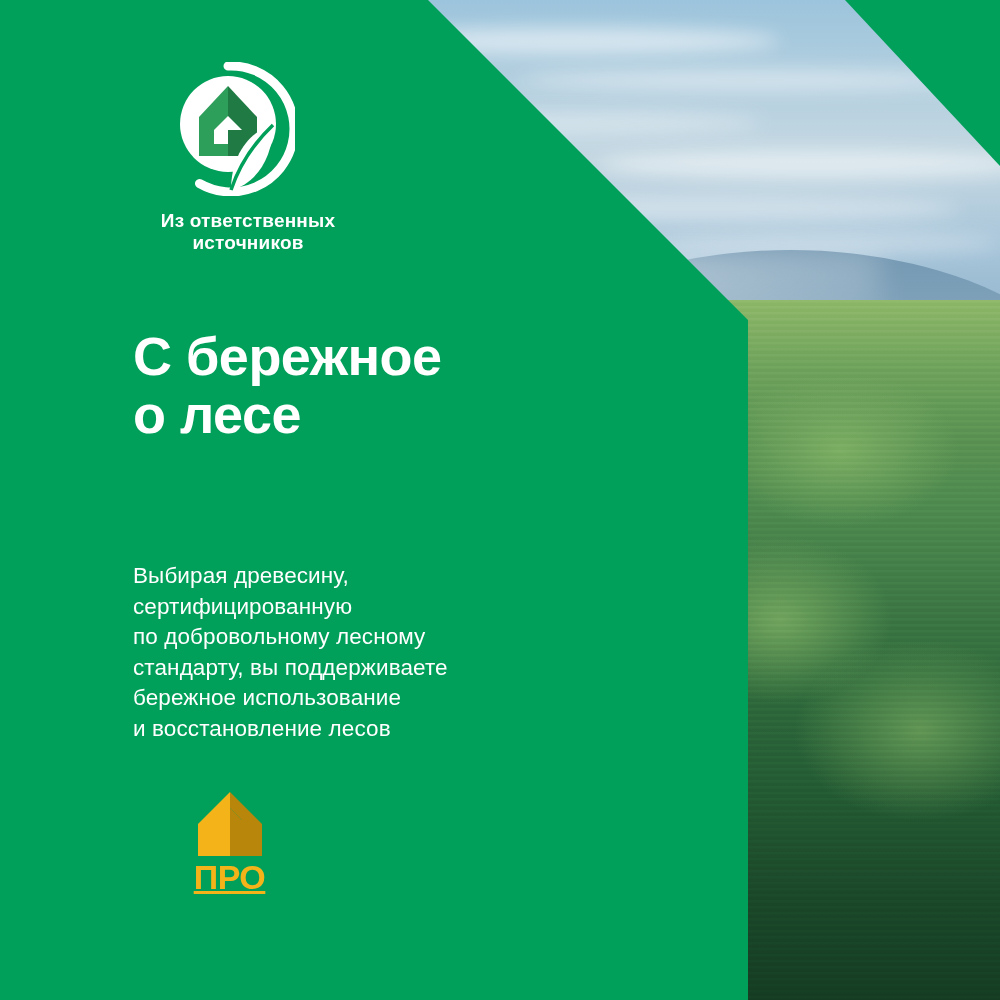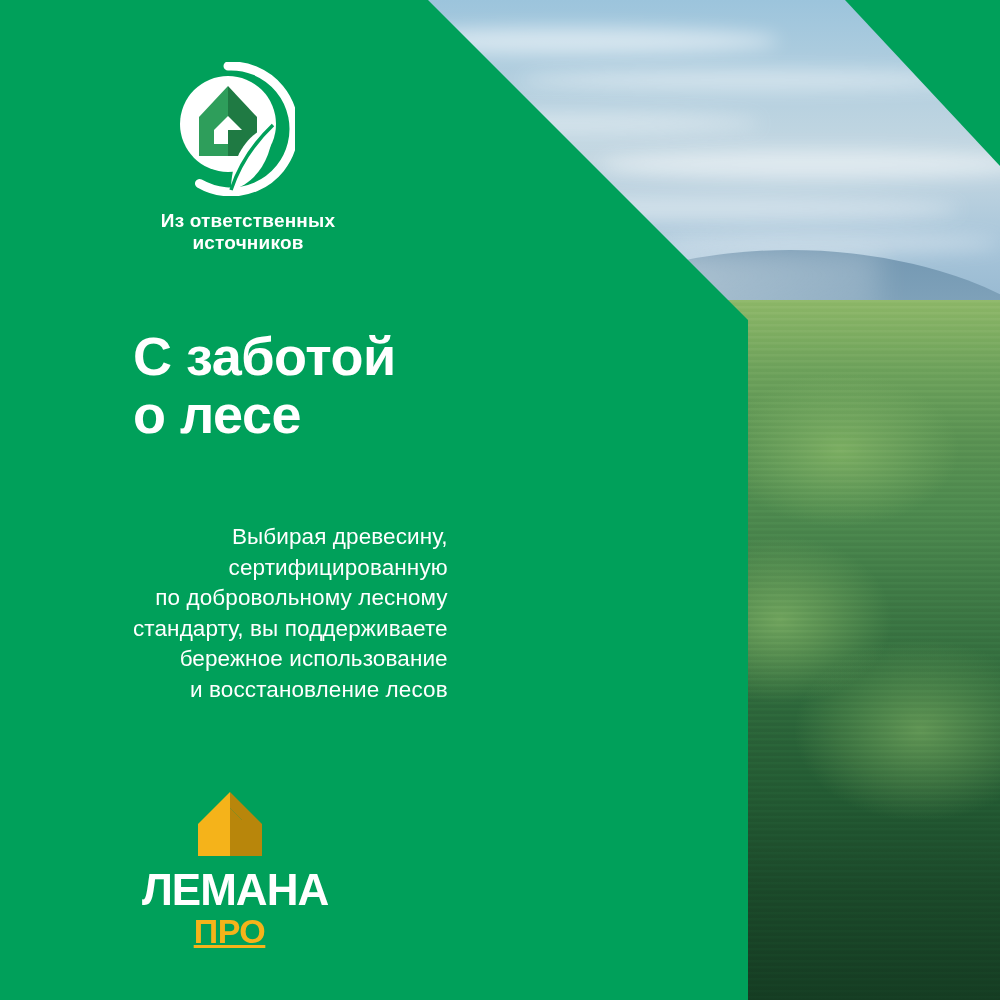--- a/index.html
+++ b/index.html
@@ -150,28 +150,27 @@
     color:#ffffff;
     font-size:54px;
     font-weight:bold;
     line-height:1.08;
     letter-spacing:-.5px;
     white-space:pre-line;
   }
 
   
   .body-copy{
-    position:absolute;left:133px;top:522px;
+    position:absolute;left:133px;top:561px;
     color:#ffffff;
     font-size:22.5px;
     font-weight:normal;
     line-height:1.36;
     letter-spacing:.1px;
     white-space:pre-line;
-    text-align:right;
   }
 
   
   .brand{position:absolute;left:142px;top:790px;width:175px;}
   .brand-mark{display:block;margin:0 auto;width:72px;height:68px;}
   .brand-name{
     margin-top:10px;
     text-align:center;
     color:#ffffff;
     font-size:44px;
@@ -235,35 +234,34 @@
 
         <rect x="67" y="68" width="14" height="14" fill="#1F7A43"></rect>
 
         <path d="M112 63 C112 96 95 122 70 128 C70 96 86 70 112 63 Z" fill="#ffffff"></path>
         <path d="M70 128 C78 104 92 82 112 63" fill="none" stroke="#00A05A" stroke-width="3.5"></path>
       </svg>
       <div class="badge-caption">Из ответственных
 источников</div>
     </div>
 
-    <div class="headline">С заботой
+    <div class="headline">С бережное
 о лесе</div>
 
     <div class="body-copy">Выбирая древесину,
 сертифицированную
 по добровольному лесному
 стандарту, вы поддерживаете
 бережное использование
 и восстановление лесов</div>
 
     <div class="brand">
       <svg class="brand-mark" viewBox="0 0 72 68">
         <path d="M36 2 L4 34 L4 66 L24 66 L24 42 L36 42 Z" fill="#F5B31A"></path>
         <path d="M36 2 L68 34 L68 66 L36 66 L36 42 L48 42 L48 30 L36 18 Z" fill="#B8860B"></path>
         <path d="M24 42 L24 66 L36 66 L36 42 Z" fill="#F5B31A"></path>
         <path d="M36 18 L48 30 L48 42 L36 42 Z" fill="#B8860B"></path>
       </svg>
-      <div class="brand-name">ЛЕМАНА</div>
       <div class="brand-sub">ПРО</div>
     </div>
 
   </div>
 </div>
 
 </body></html>

